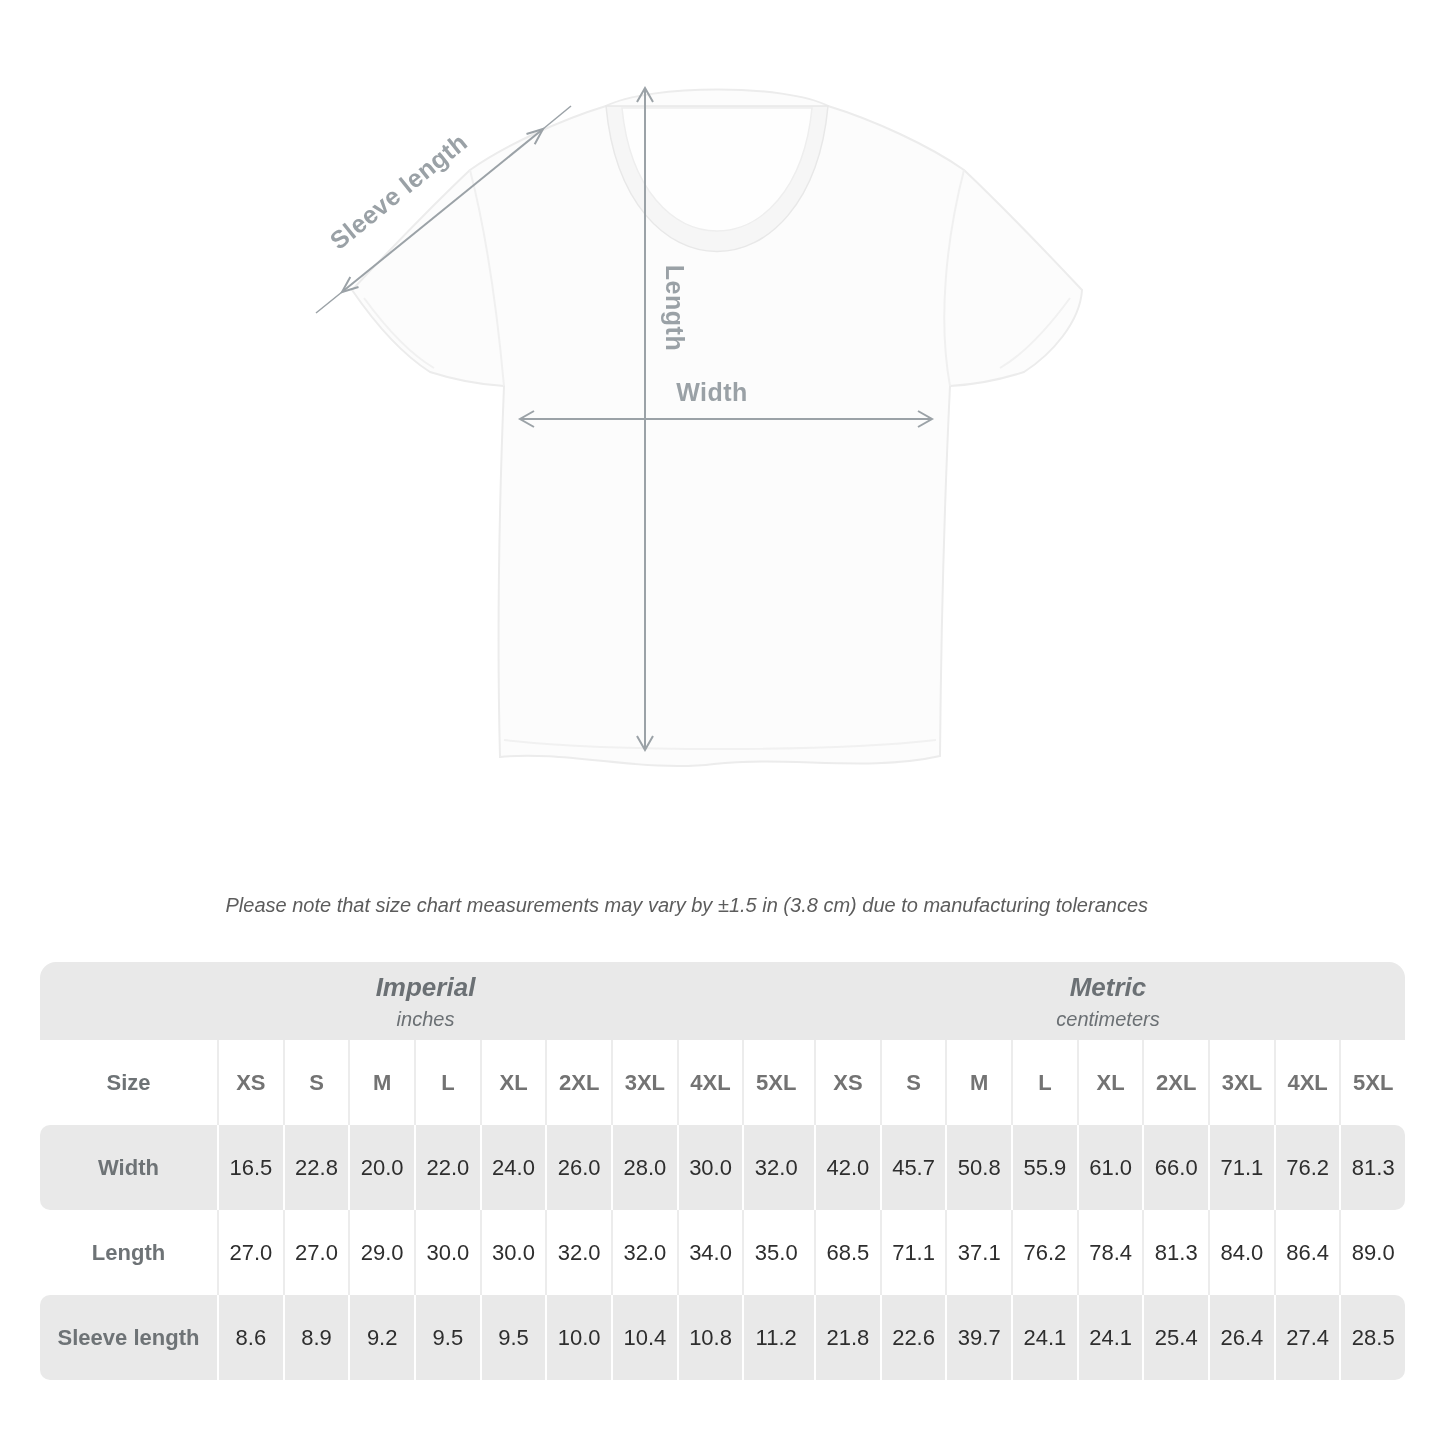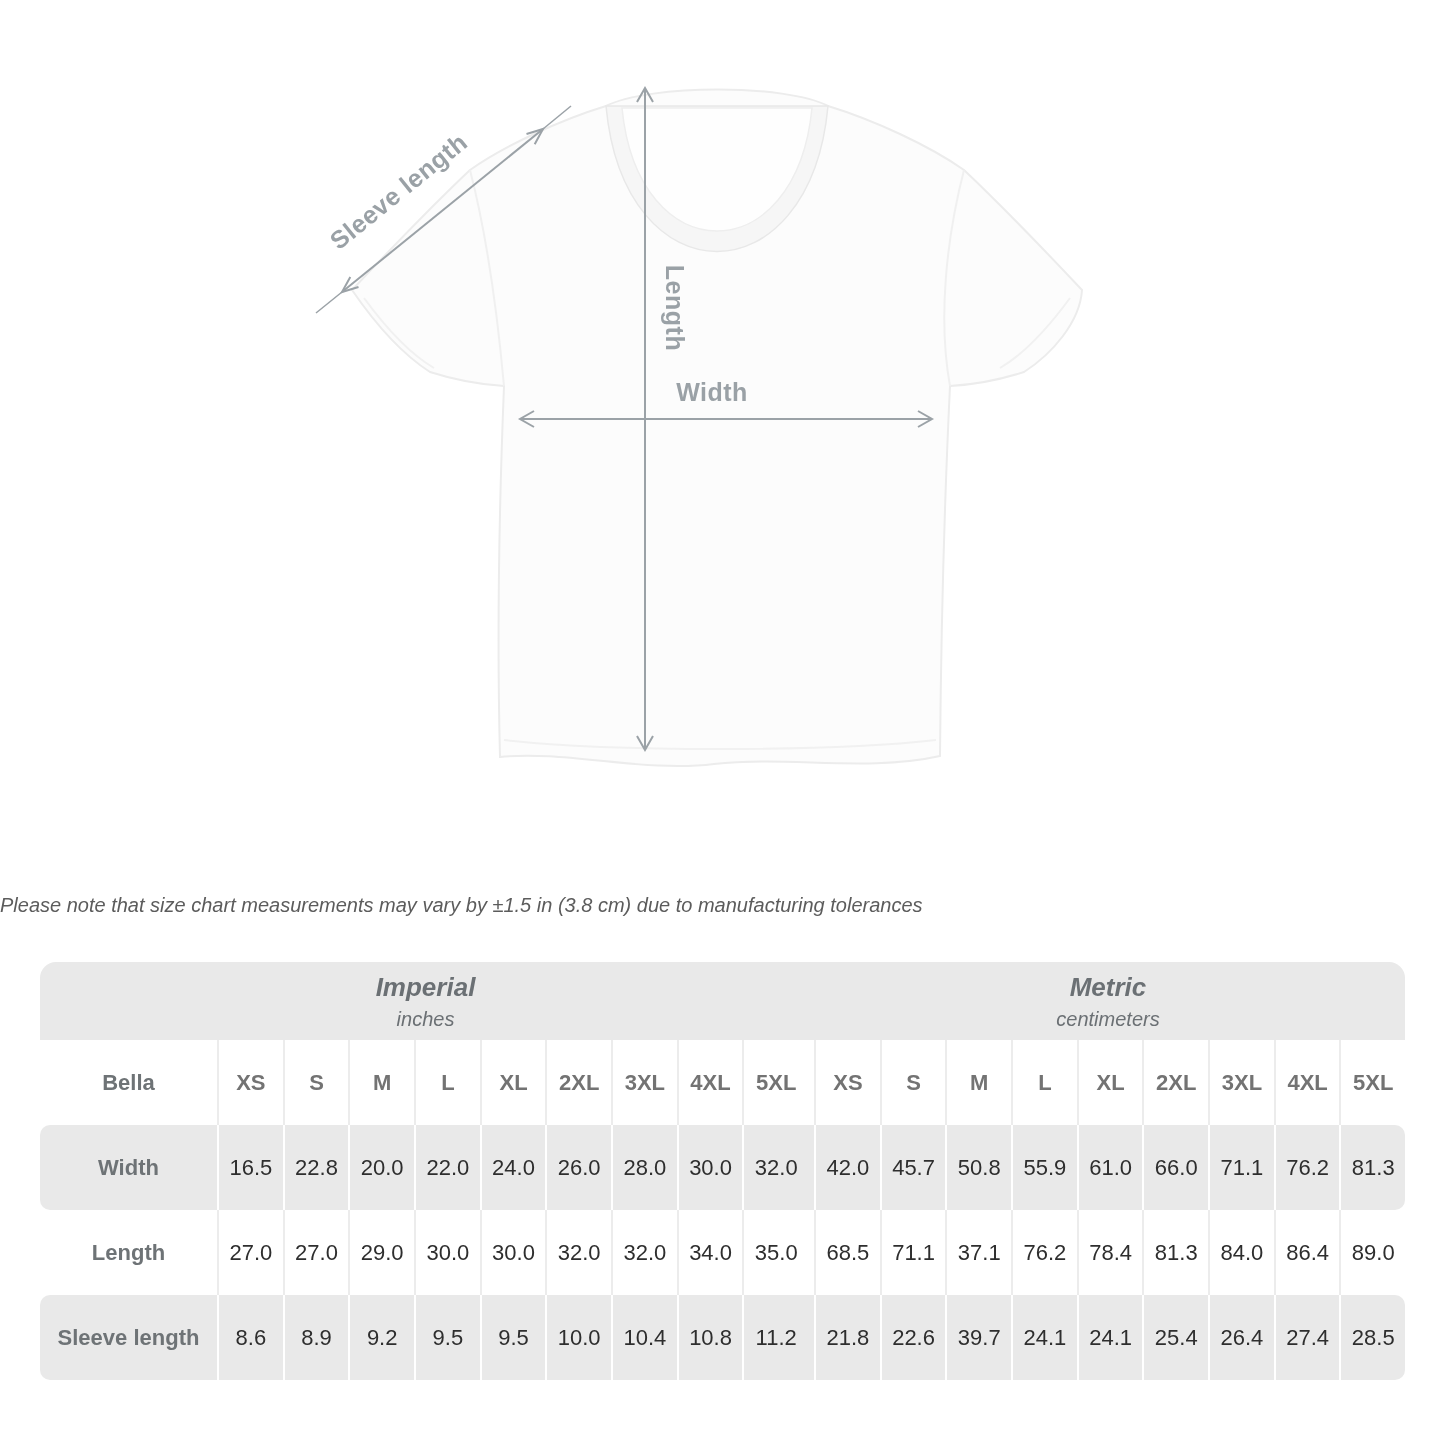--- a/index.html
+++ b/index.html
@@ -6,21 +6,21 @@
   body{width:1445px;height:1445px;font-family:"Liberation Sans", sans-serif;}
   .stage{position:relative;width:1445px;height:1445px;overflow:hidden;background:#ffffff;}
 
   
   .diagram{position:absolute;left:0;top:0;width:1445px;height:830px;}
   .dim-label{font-family:"Liberation Sans", sans-serif;font-weight:bold;font-size:25px;fill:#9aa1a6;letter-spacing:.5px;}
 
   
   .title{position:absolute;left:0;top:842px;width:1445px;text-align:center;
          font-size:31px;font-weight:bold;color:#3a3a3a;}
-  .subtitle{position:absolute;left:0;top:894px;width:1148px;text-align:left;
+  .subtitle{position:absolute;left:0;top:894px;width:1148px;text-align:right;
          font-size:20px;font-style:italic;color:#5c5c5c;}
 
   
   .size-table{position:absolute;left:40px;top:962px;width:1365px;}
   .band{display:flex;height:78px;background:#e9e9e9;border-radius:16px 16px 0 0;}
   .band-half{display:flex;flex-direction:column;align-items:center;justify-content:center;gap:5px;}
   .band-half.imperial{width:771px;flex:none;}
   .band-half.metric{flex:1;}
   .g-label{font-size:26px;font-weight:bold;font-style:italic;color:#6b7074;}
   .g-sub{font-size:20px;font-style:italic;color:#6b7074;}
@@ -106,21 +106,21 @@
         <div class="g-label">Imperial</div>
         <div class="g-sub">inches</div>
       </div>
       <div class="band-half metric">
         <div class="g-label">Metric</div>
         <div class="g-sub">centimeters</div>
       </div>
     </div>
 
   <div class="trow row-white">
-        <div class="cell label-cell">Bella</div>
+        <div class="cell label-cell">Size</div>
         <div class="cell head">XS</div>
         <div class="cell head">S</div>
         <div class="cell head">M</div>
         <div class="cell head">L</div>
         <div class="cell head">XL</div>
         <div class="cell head">2XL</div>
         <div class="cell head">3XL</div>
         <div class="cell head">4XL</div>
         <div class="cell head">5XL</div>
         <div class="cell head boundary">XS</div>

